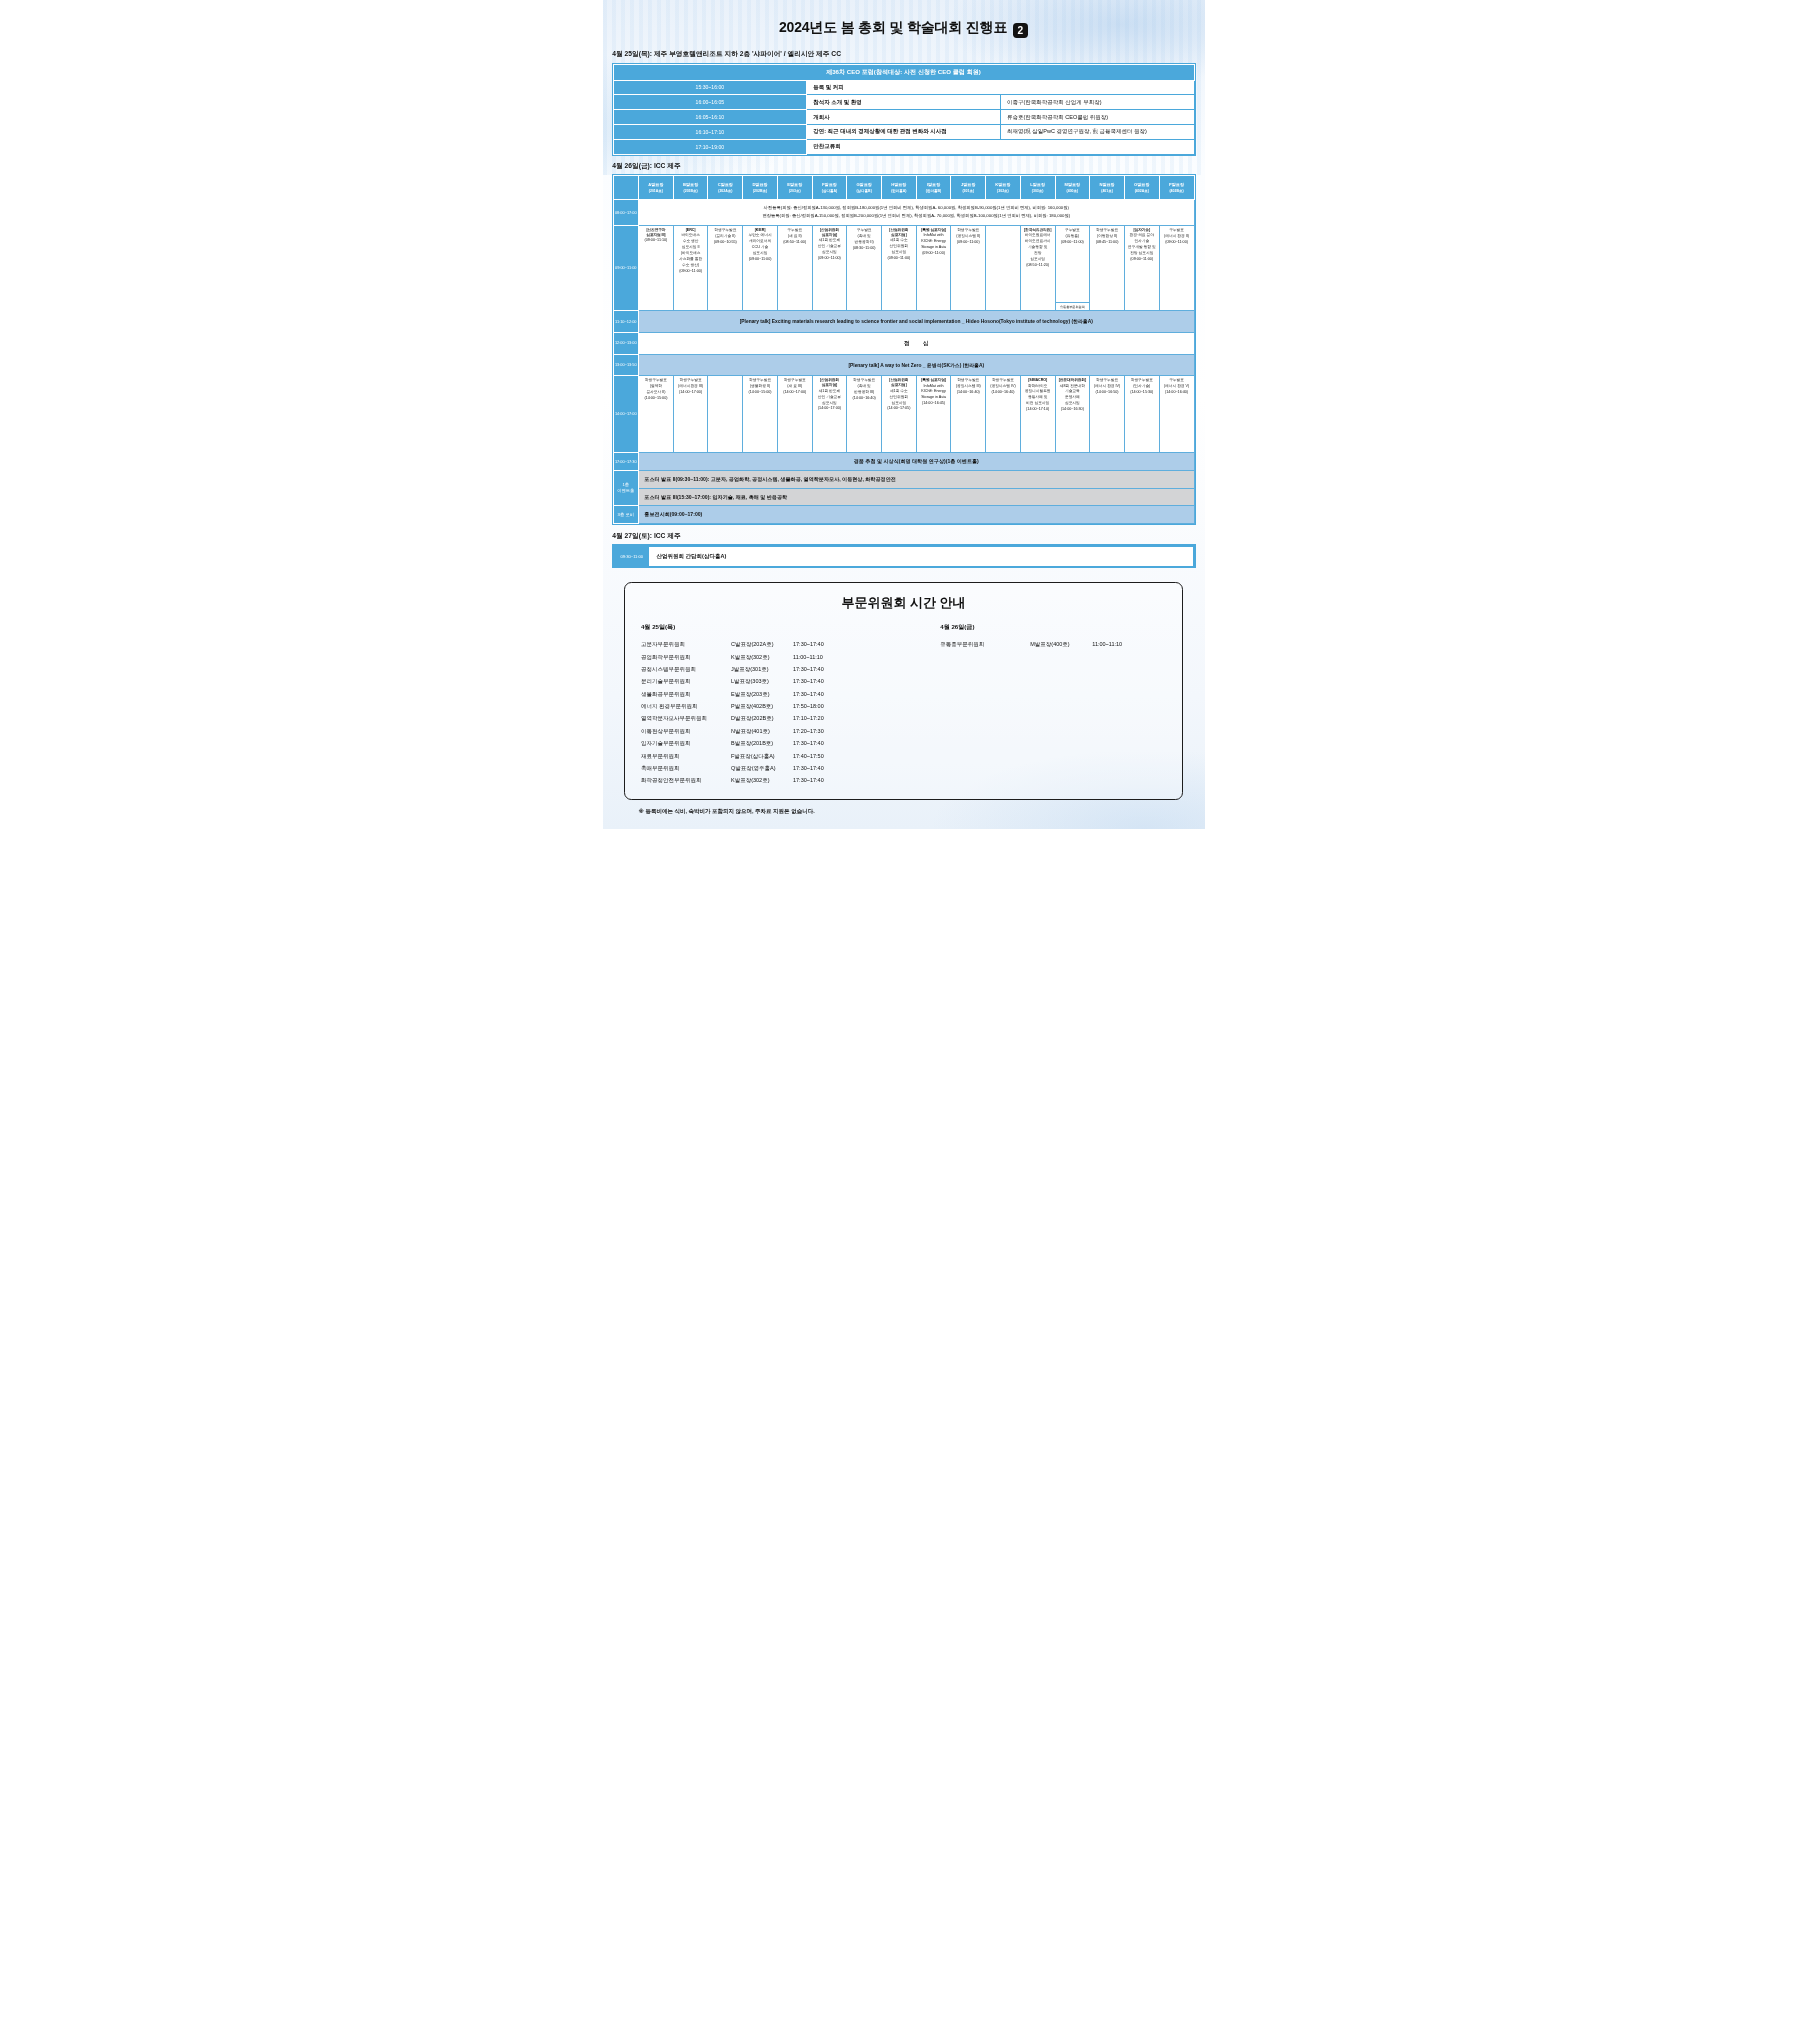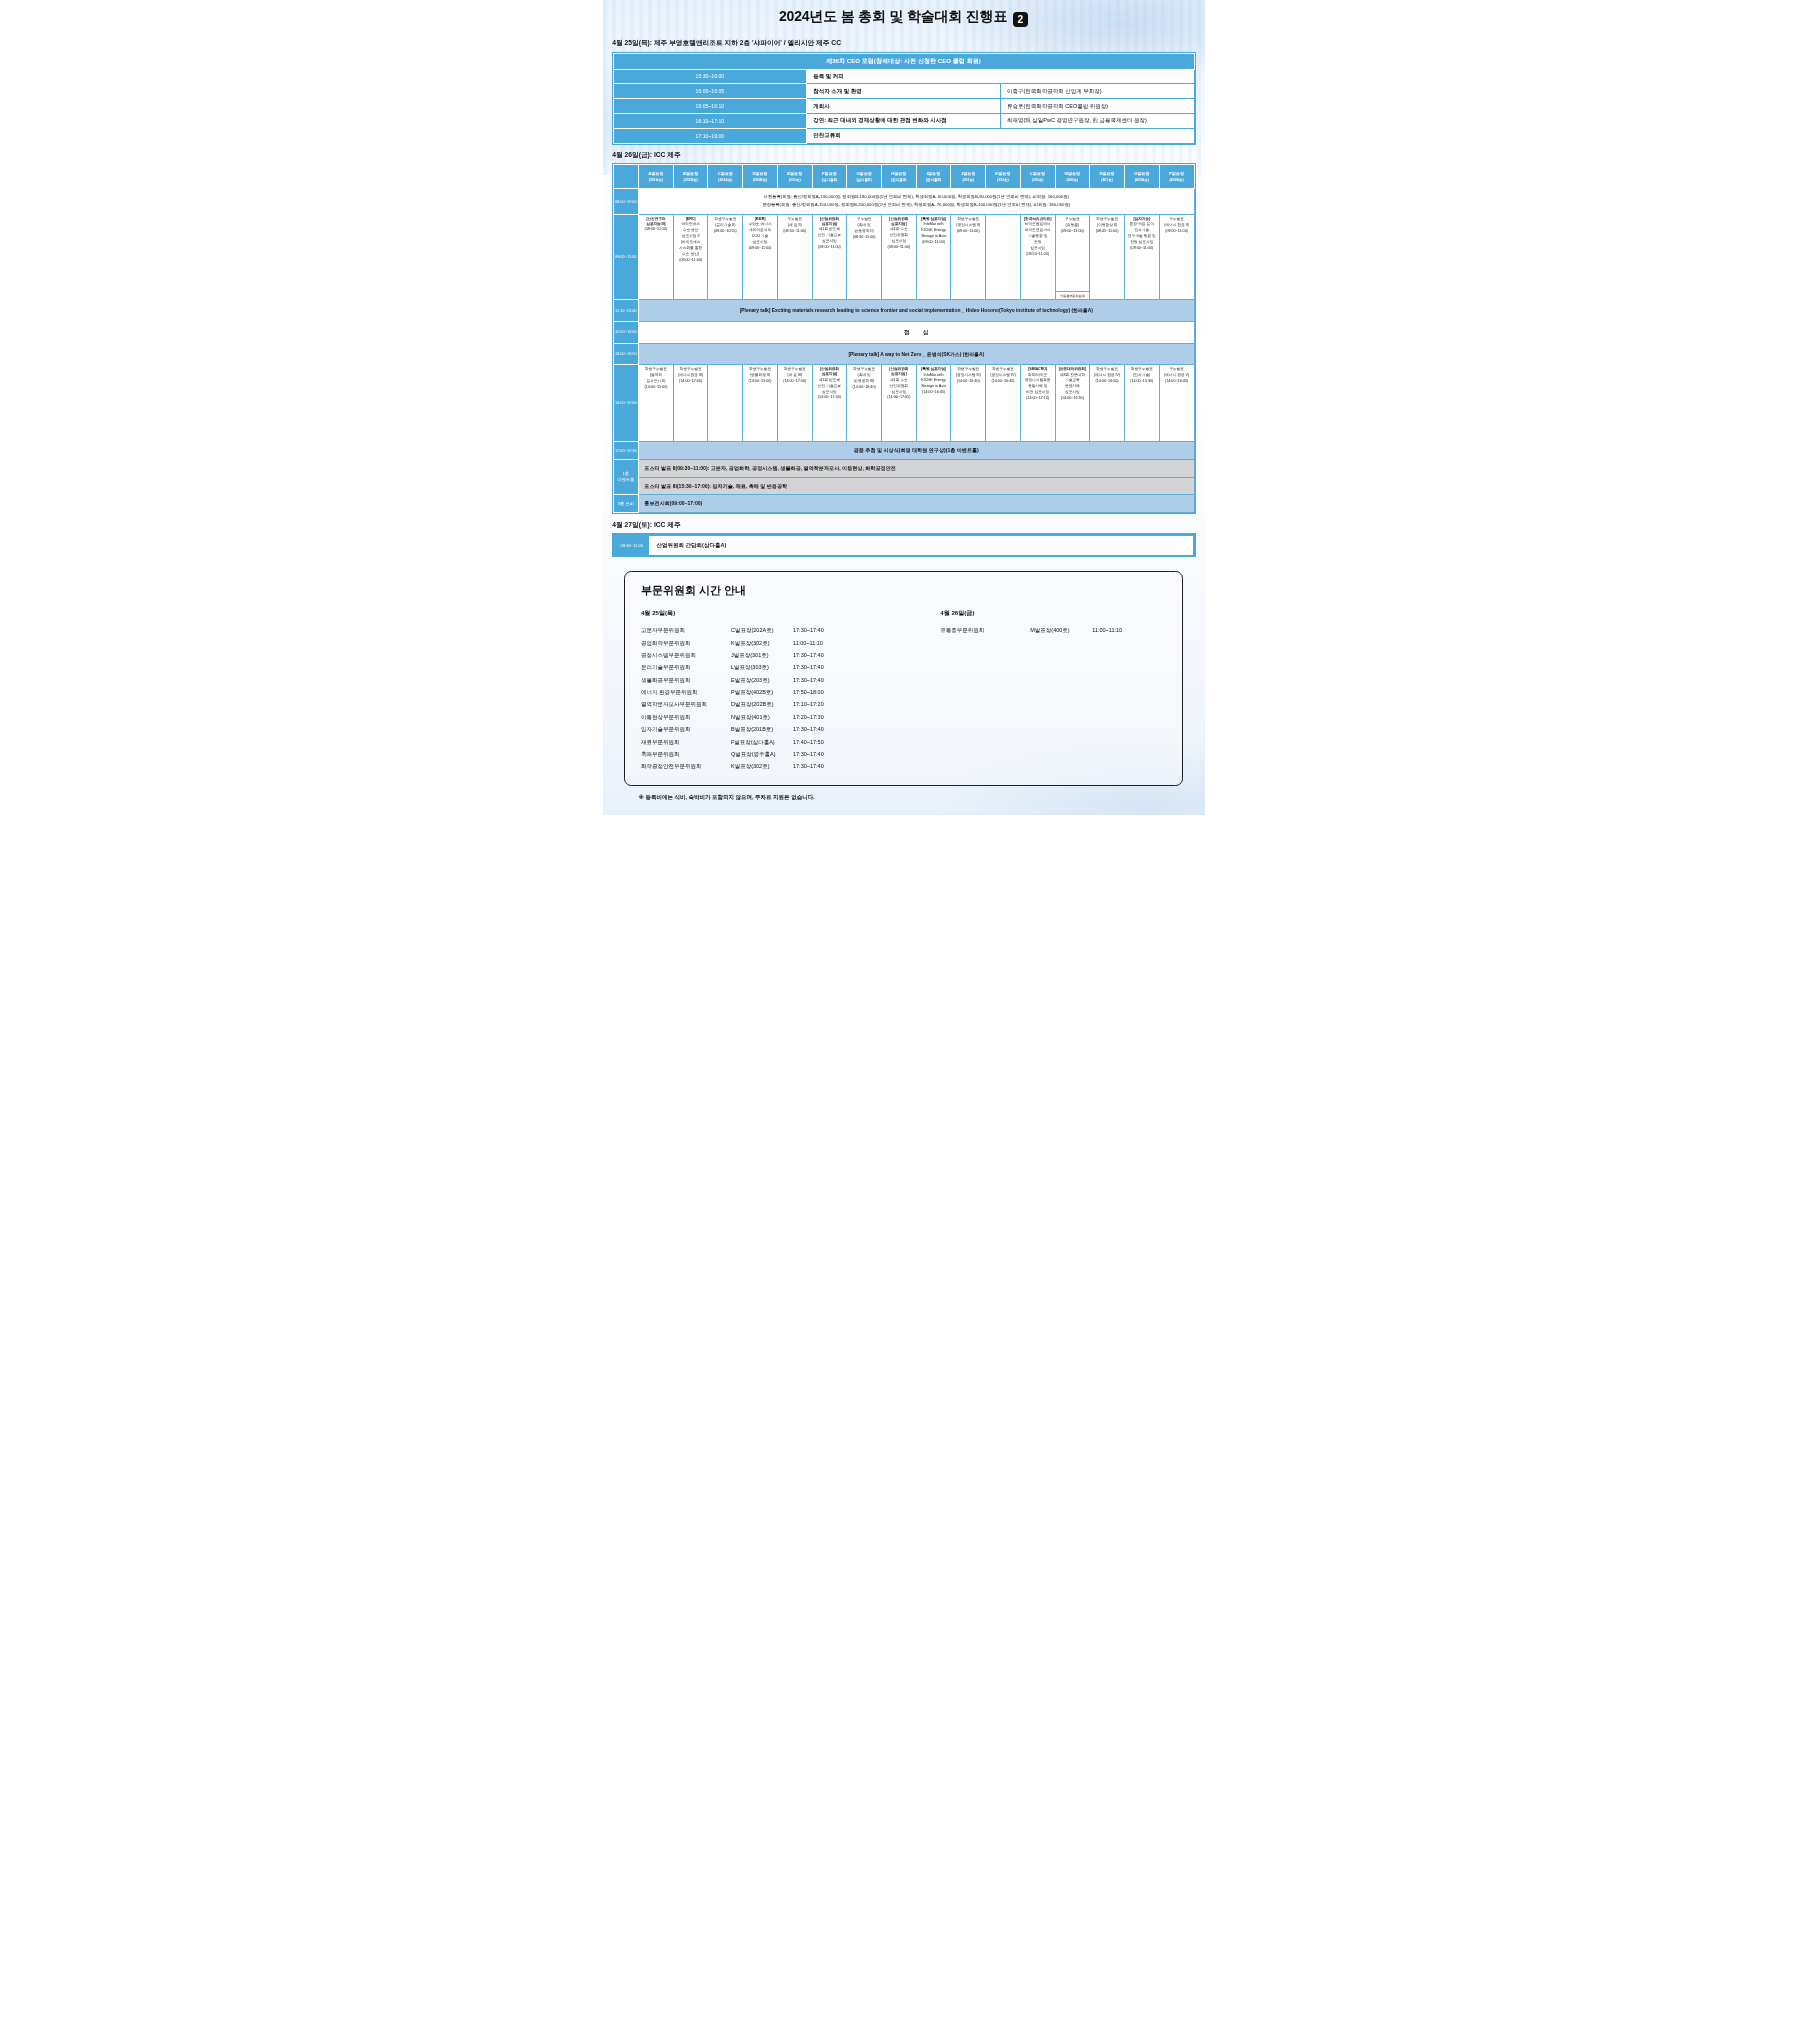--- a/index.html
+++ b/index.html
@@ -1,21 +1,21 @@
 <!DOCTYPE html>
 <html lang="ko" style="--blue: #4BA8DB; --lblue: #ADCDE9; --gray: #D3D4D6;font-size:6.5px"><head>
 <meta charset="utf-8">
 <style>
   :root{
     --blue:#4BA8DB; --lblue:#ADCDE9; --gray:#D3D4D6; --ink:#111;
   }
   html,body{margin:0;padding:0;background:#fff;}
   .page{
     width:602px;min-height:785px;margin:0 auto;box-sizing:border-box;
-    padding:6px 9px 14px;position:relative;overflow:hidden;
+    padding:17px 9px 14px;position:relative;overflow:hidden;
     font-family:"Liberation Sans","DejaVu Sans",sans-serif;color:var(--ink);
     background:linear-gradient(180deg,#e9f1fa 0%,#fbfdff 20%,#ffffff 48%,#f3f7fc 84%,#e9f1f9 100%);
   }
   .page::before{
     content:"";position:absolute;left:0;top:0;right:0;height:175px;pointer-events:none;
     background:
       radial-gradient(252px 85px at 86% 24.4px, rgba(150,190,230,.38), transparent 70%),
       radial-gradient(212px 106px at 6% 130px, rgba(160,200,235,.33), transparent 72%),
       repeating-linear-gradient(90deg, rgba(170,205,238,.15) 0 3.7px, rgba(255,255,255,0) 3.7px 9px);
   }
@@ -62,21 +62,21 @@
   .big .lobby-td{background:var(--lblue);font-weight:bold;font-size:5.1px;padding-left:5.3px;height:14.7px;}
   .big .lbl-td{background:var(--blue);color:#fff;text-align:center;font-size:4.3px;border:0.8px solid #fff;white-space:pre-line;line-height:1.5;}
 
   
   .d3{display:flex;background:var(--blue);padding:2.8px;margin-top:1.6px;}
   .d3-time{flex:0 0 35px;color:#fff;display:flex;align-items:center;justify-content:center;font-size:4.1px;}
   .d3-body{flex:1;background:#fff;font-weight:bold;font-size:5.5px;display:flex;align-items:center;padding-left:7.3px;height:19px;}
 
   
   .combox{border:1.2px solid #1d1d1d;border-radius:7.3px;margin:14px 12.2px 0;padding:9.8px 16.3px 12.2px;background:rgba(255,255,255,.35);}
-  .com-title{text-align:left;font-weight:bold;font-size:11px;margin:0.8px 0 8.1px;}
+  .com-title{text-align:center;font-weight:bold;font-size:13px;margin:0.8px 0 8.1px;}
   .com-cols{display:flex;}
   .com-left{flex:0 0 57%;}
   .com-right{flex:1;}
   .com-head{font-weight:bold;font-size:6.1px;margin:3.3px 0 5.7px;}
   .com-row{display:flex;font-size:5.5px;line-height:2.25;}
   .com-name{flex:0 0 90px;}
   .com-venue{flex:0 0 62px;}
   .com-time{flex:0 0 auto;}
 
   .footnote{margin:8.1px 0 0 27px;font-weight:bold;font-size:5.5px;}

